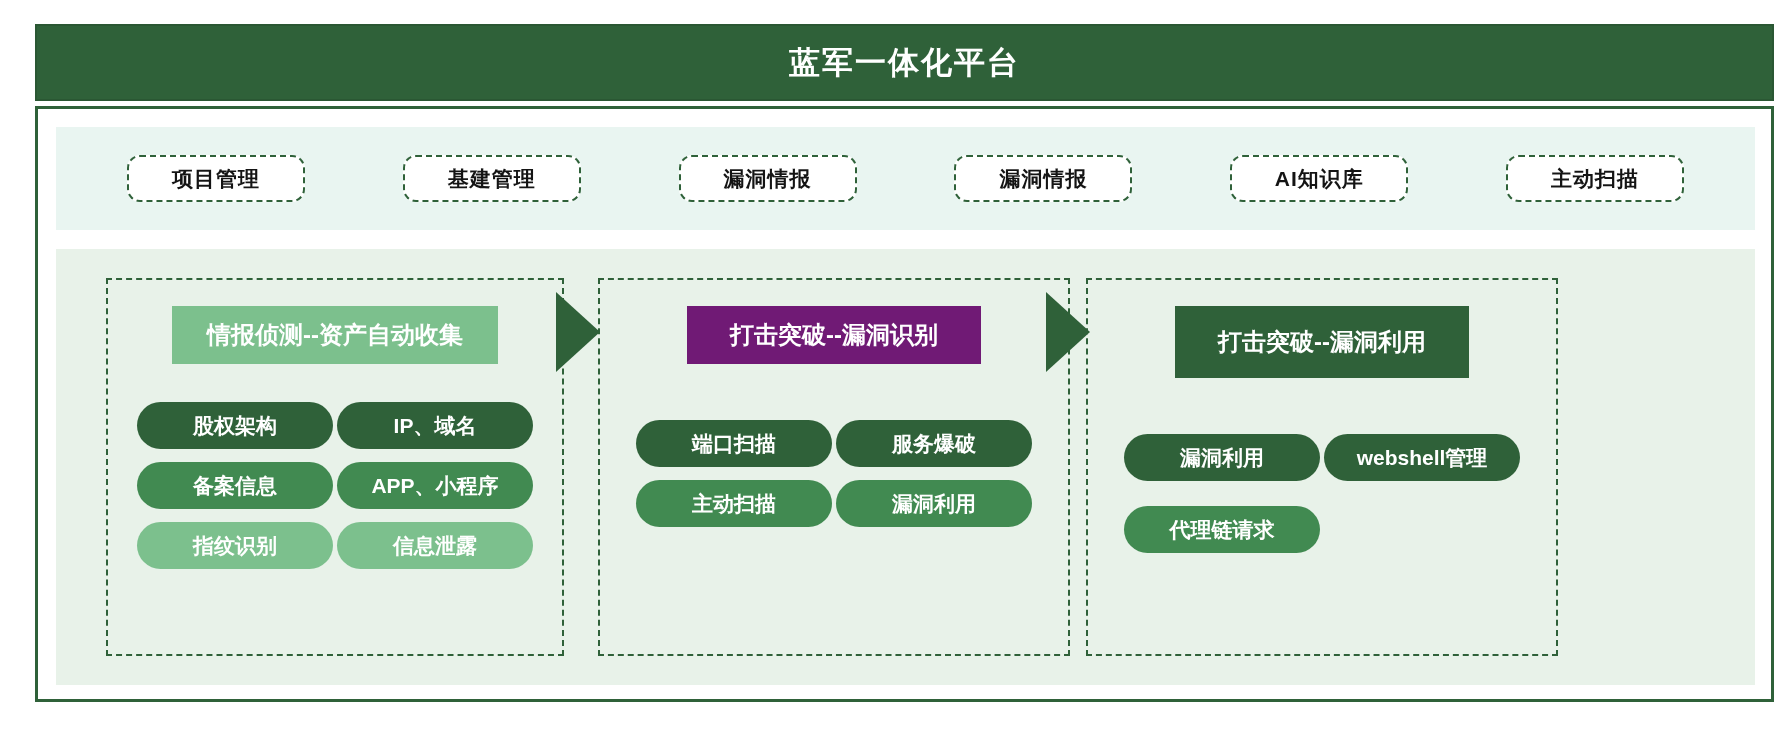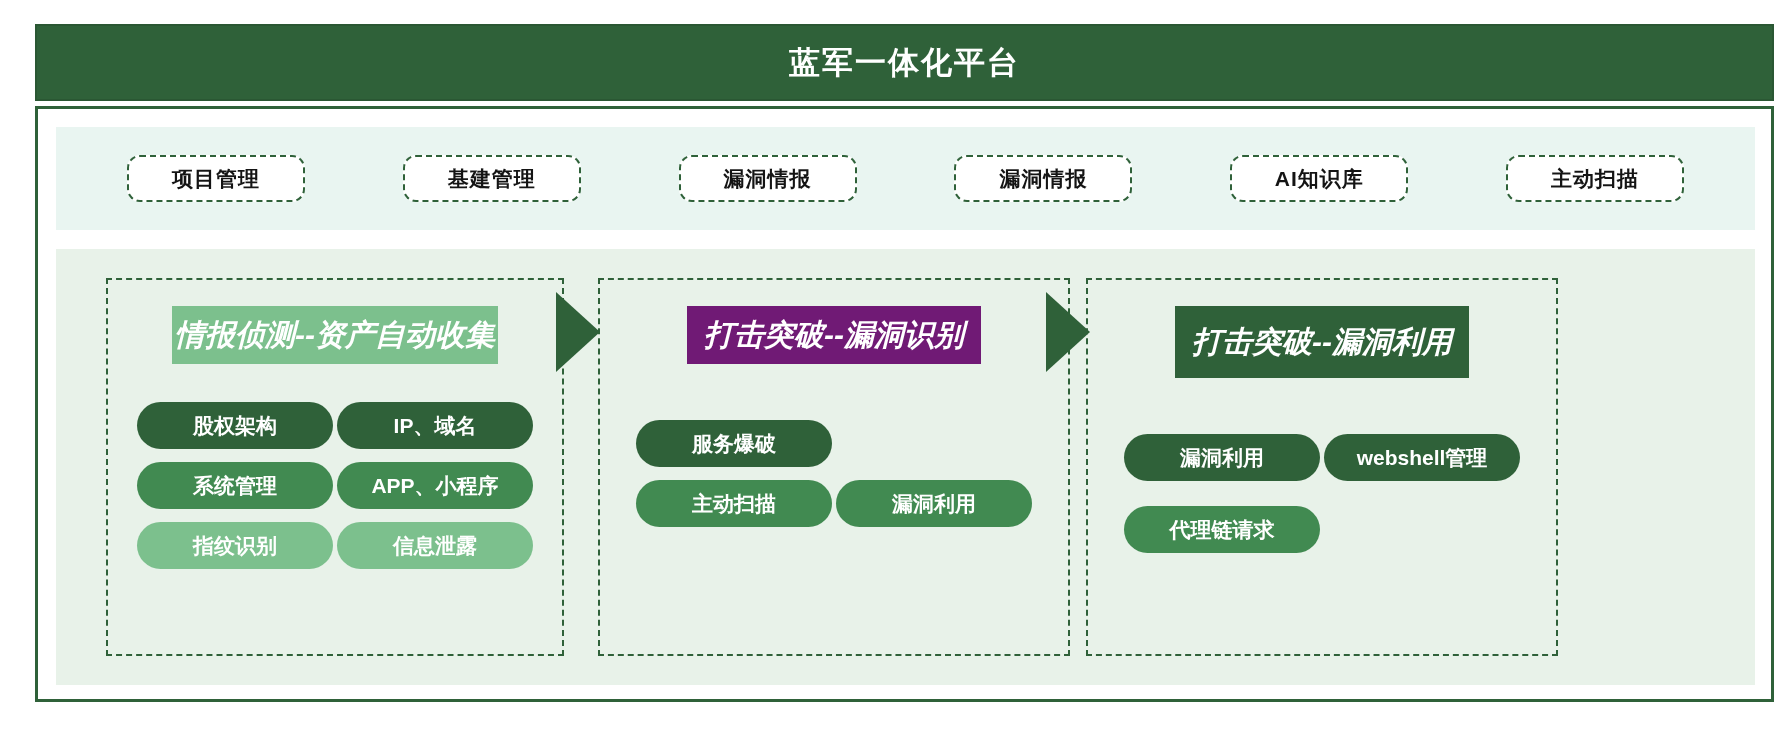--- a/index.html
+++ b/index.html
@@ -121,25 +121,24 @@
     flex-direction: column;
     align-items: center;
   }
 
   
   .col-header {
     display: flex;
     align-items: center;
     justify-content: center;
     color: #ffffff;
-    font-size: 30px;
+    font-size: 24px;
     font-weight: bold;
     white-space: nowrap;
     box-sizing: border-box;
-    font-style: italic;
   }
   #col-1 .col-header {
     margin-top: 26px;
     background: #7cc08d;
     width: 326px;
     height: 58px;
   }
   #col-2 .col-header {
     margin-top: 26px;
     background: #701a75;
@@ -236,38 +235,39 @@
 
       <div class="flow-col" id="col-1">
         <div class="col-inner">
           <div class="col-header">情报侦测--资产自动收集</div>
           <div class="pill-rows">
             <div class="pill-row">
               <div class="pill tone-dark">股权架构</div>
               <div class="pill tone-dark">IP、域名</div>
             </div>
             <div class="pill-row">
-              <div class="pill tone-mid">系统管理</div>
+              <div class="pill tone-mid">备案信息</div>
               <div class="pill tone-mid">APP、小程序</div>
             </div>
             <div class="pill-row">
               <div class="pill tone-light">指纹识别</div>
               <div class="pill tone-light">信息泄露</div>
             </div>
           </div>
         </div>
       </div>
 
       <div class="flow-arrow" id="arrow-1"></div>
 
       <div class="flow-col" id="col-2">
         <div class="col-inner">
           <div class="col-header">打击突破--漏洞识别</div>
           <div class="pill-rows">
             <div class="pill-row">
+              <div class="pill tone-dark">端口扫描</div>
               <div class="pill tone-dark">服务爆破</div>
             </div>
             <div class="pill-row">
               <div class="pill tone-mid">主动扫描</div>
               <div class="pill tone-mid">漏洞利用</div>
             </div>
           </div>
         </div>
       </div>
 

